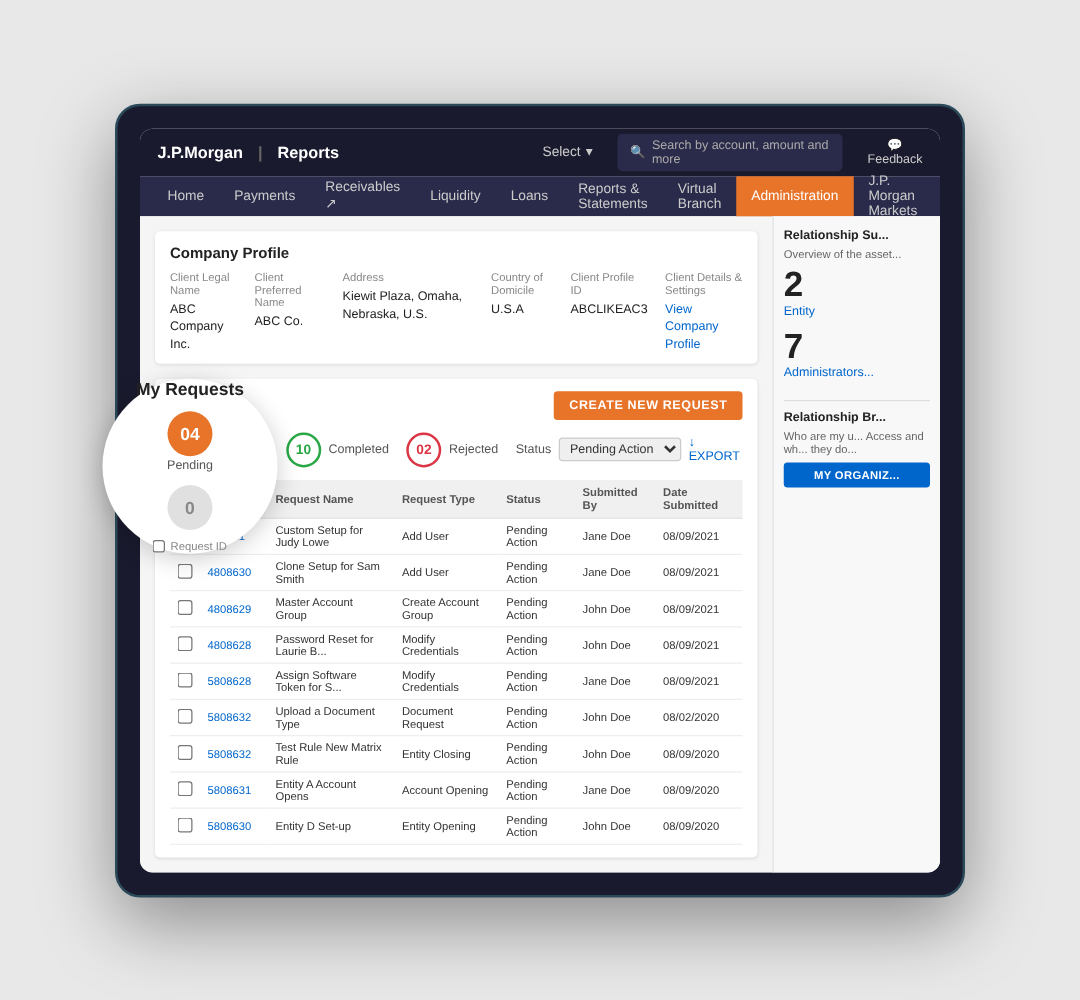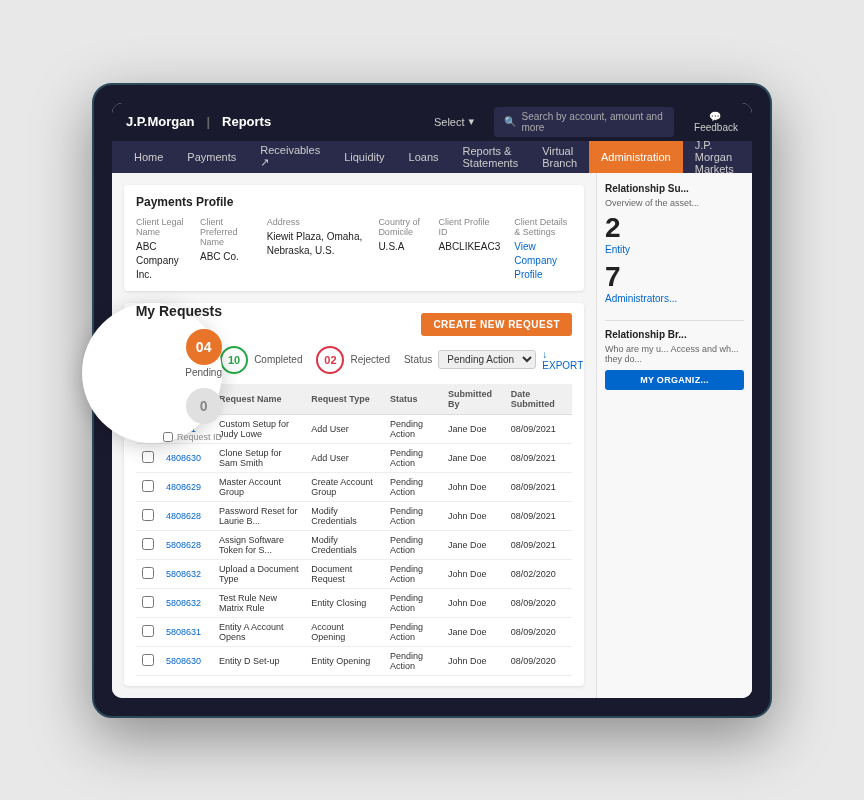--- a/index.html
+++ b/index.html
@@ -299,21 +299,21 @@
       color: #e8742a;
     }
 
     .row-checkbox {
       width: 12px;
       height: 12px;
     }
 
     
     .right-sidebar {
-      width: 156px;
+      width: 134px;
       background: #f8f8f8;
       border-left: 1px solid #e0e0e0;
       padding: 10px 8px;
     }
 
     .sidebar-section {
       margin-bottom: 16px;
     }
 
     .sidebar-section h4 {
@@ -374,21 +374,21 @@
     }
 
     .my-requests-circle {
       background: white;
       border-radius: 50%;
       width: 140px;
       height: 140px;
       box-shadow: 0 4px 20px rgba(0,0,0,0.2);
       display: flex;
       flex-direction: column;
-      align-items: flex-end;
+      align-items: center;
       justify-content: center;
       gap: 8px;
       position: relative;
     }
 
     .my-requests-title {
       font-size: 14px;
       font-weight: bold;
       color: #222;
       margin-bottom: 2px;
@@ -487,21 +487,21 @@
         <div class="nav-item">Reports &amp; Statements</div>
         <div class="nav-item">Virtual Branch</div>
         <div class="nav-item active">Administration</div>
         <div class="nav-item">J.P. Morgan Markets</div>
       </div>
 
       <div class="main-content">
         <div class="left-panel">
 
           <div class="company-profile">
-            <h3>Payments Profile</h3>
+            <h3>Company Profile</h3>
             <div class="profile-fields">
               <div class="profile-field">
                 <label>Client Legal Name</label>
                 <span>ABC Company Inc.</span>
               </div>
               <div class="profile-field">
                 <label>Client Preferred Name</label>
                 <span>ABC Co.</span>
               </div>
               <div class="profile-field">

